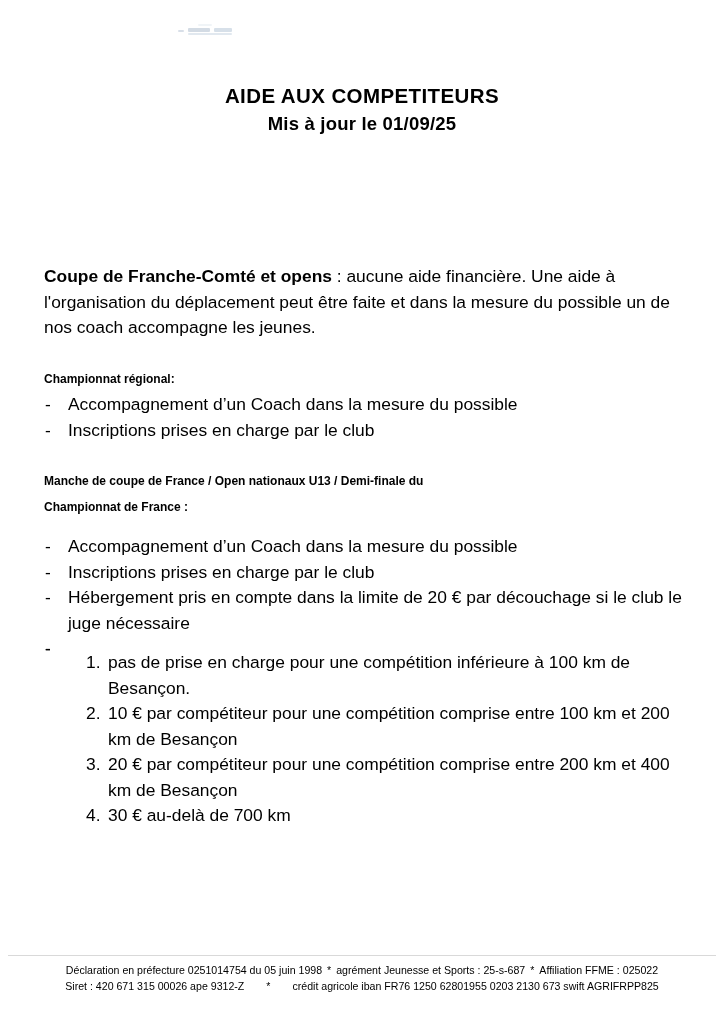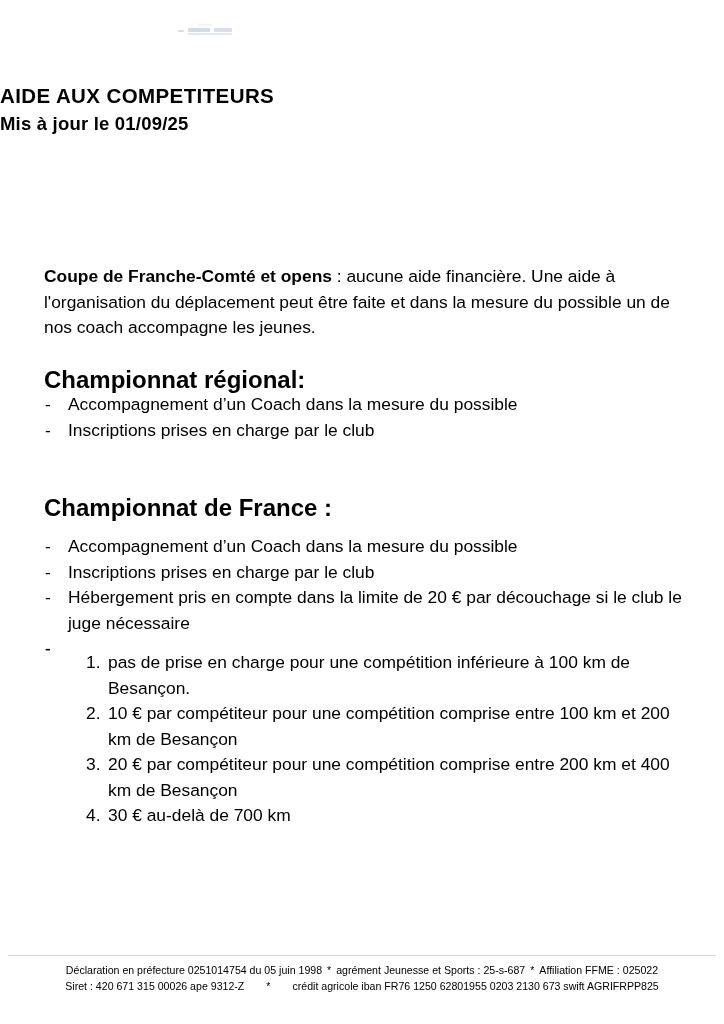--- a/index.html
+++ b/index.html
@@ -57,21 +57,21 @@
     left: 20px; top: 0px; width: 14px; height: 2px;
     background: #cfdce8;
   }
 
   
   .title-block {
     position: absolute;
     left: 0;
     top: 84px;
     width: 724px;
-    text-align: left;
+    text-align: center;
   }
   .doc-title {
     font-size: 20.5px;
     font-weight: bold;
     letter-spacing: 0.4px;
     line-height: 1.15;
     margin: 0;
   }
   .doc-subtitle {
     font-size: 18.5px;
@@ -96,21 +96,21 @@
   .section-gap {
     height: 26px;
   }
   .small-gap {
     height: 14px;
   }
   .lead-bold {
     font-weight: bold;
   }
   .heading {
-    font-size: 24px;
+    font-size: 12px;
     font-weight: bold;
     line-height: 25.5px;
     margin: 0;
   }
 
   
   .dash-list {
     list-style: none;
     margin: 0;
     padding: 0;
@@ -201,21 +201,21 @@
     <div class="section-gap"></div>
 
     <p class="heading">Championnat régional:</p>
     <ul class="dash-list">
       <li><span class="dash">-</span><span>Accompagnement d’un Coach dans la mesure du possible</span></li>
       <li><span class="dash">-</span><span>Inscriptions prises en charge par le club</span></li>
     </ul>
 
     <div class="section-gap"></div>
 
-    <p class="heading"><br><span>Championnat de France :</span></p>
+    <p class="heading"><span>Manche de coupe de France / Open nationaux U13 / Demi-finale du</span><br><span>Championnat de France :</span></p>
 
     <div class="small-gap"></div>
 
     <ul class="dash-list">
       <li><span class="dash">-</span><span>Accompagnement d’un Coach dans la mesure du possible</span></li>
       <li><span class="dash">-</span><span>Inscriptions prises en charge par le club</span></li>
       <li><span class="dash">-</span><span>Hébergement pris en compte dans la limite de 20 € par découchage si le club le juge nécessaire</span></li>
       <li><span class="dash">-</span></li>
       <li><span class="dash">-</span></li>
     </ul>

